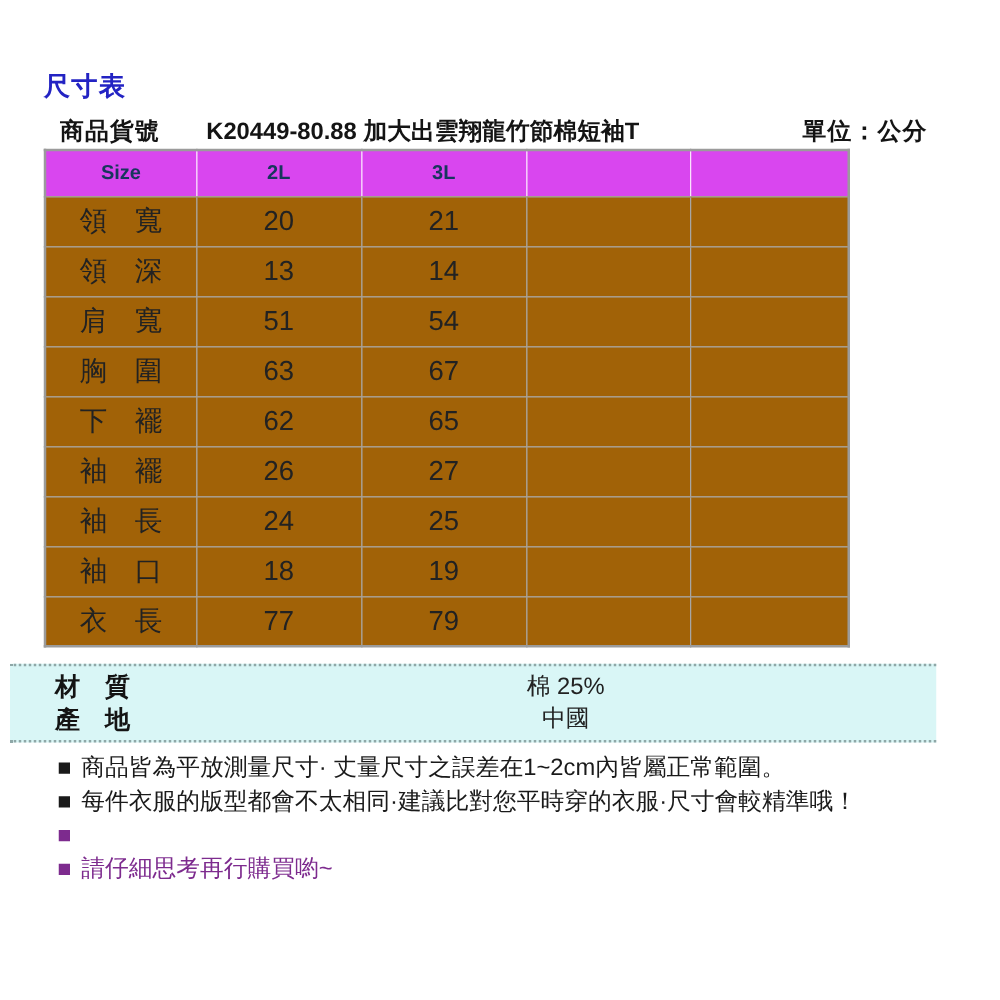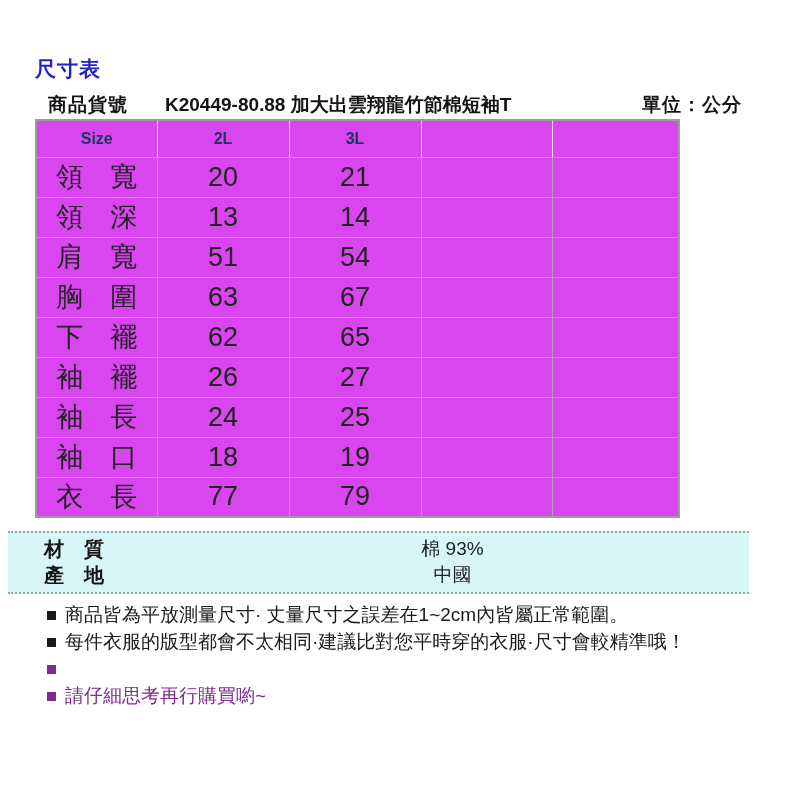--- a/index.html
+++ b/index.html
@@ -24,22 +24,22 @@
     border:2px solid #9b9b9b;
   }
   table.size-table th {
     height:37px; background:#d946ef; color:#17365d;
     font-size:16px; font-weight:bold; text-align:center; vertical-align:middle;
     border-left:1px solid rgba(255,255,255,0.85);
     border-bottom:1px solid #a6a6a6;
   }
   table.size-table th:first-child { border-left:none; }
   table.size-table td {
-    height:40px; background:#d946ef; color:#222222;
-    font-size:27px; font-weight:normal; text-align:center; vertical-align:middle;
+    height:40px; background:#a16207; color:#222222;
+    font-size:22px; font-weight:normal; text-align:center; vertical-align:middle;
     border:1px solid #a6a6a6;
   }
   .material {
     position:absolute; left:8px; top:531px; width:741px;
     background:#d9f6f6;
     border-top:2px dotted #8fa7a7; border-bottom:2px dotted #8fa7a7;
     padding:3px 0 4px 0;
   }
   .m-row { display:flex; align-items:center; height:26px; }
   .m-label { width:148px; padding-left:36px; font-size:20px; font-weight:bold; color:#141414; }
@@ -147,21 +147,21 @@
         <td>79</td>
         <td></td>
         <td></td>
       </tr>
     </tbody>
   </table>
 
   <div class="material">
     <div class="m-row">
       <span class="m-label">材　質</span>
-      <span class="m-value">棉 93%</span>
+      <span class="m-value">棉 25%</span>
     </div>
     <div class="m-row">
       <span class="m-label">產　地</span>
       <span class="m-value">中國</span>
     </div>
   </div>
 
   <div class="notes">
     <div class="note note-black"><span class="bullet"></span><span>商品皆為平放測量尺寸· 丈量尺寸之誤差在1~2cm內皆屬正常範圍。</span></div>
     <div class="note note-black"><span class="bullet"></span><span>每件衣服的版型都會不太相同·建議比對您平時穿的衣服·尺寸會較精準哦！</span></div>

